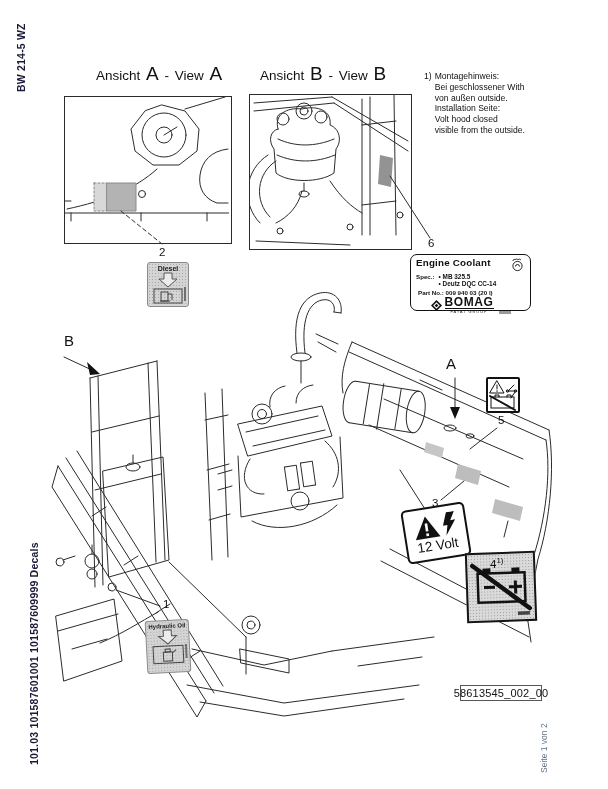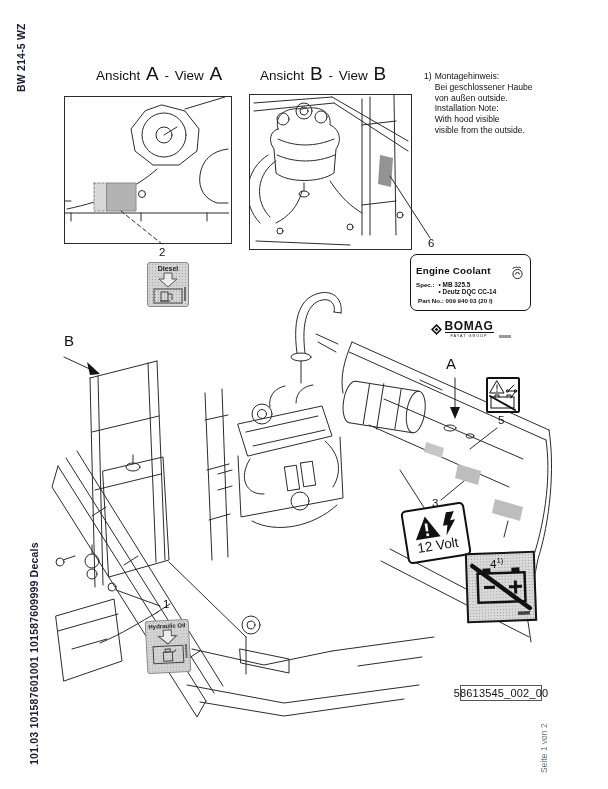--- a/index.html
+++ b/index.html
@@ -20,28 +20,28 @@
 
   .viewbox{position:absolute;border:1.2px solid #2b2b2b;background:#fff;z-index:2;}
 
   
   .note{position:absolute;left:424px;top:71px;display:flex;gap:3px;
         font-size:8.6px;line-height:10.8px;}
   .note-lines div{white-space:nowrap;}
 
   
   .coolant{position:absolute;left:410px;top:254px;width:121px;height:57px;box-sizing:border-box;
-           border:1.3px solid #111;border-radius:7px;background:#fff;padding:10px 5px 2px 5px;z-index:4;}
+           border:1.3px solid #111;border-radius:7px;background:#fff;padding:2px 5px 2px 5px;z-index:4;}
   .cool-head{display:flex;justify-content:space-between;align-items:flex-start;}
   .cool-title{font-size:9.8px;font-weight:bold;letter-spacing:0.2px;}
   .cool-row{display:flex;gap:4px;margin-top:1px;}
   .cool-label{font-size:6.2px;font-weight:bold;}
   .cool-specs{font-size:6.4px;font-weight:bold;line-height:7.2px;}
   .cool-part{font-size:6.2px;font-weight:bold;margin-top:2px;margin-left:2px;}
-  .cool-brand{display:flex;align-items:center;justify-content:center;gap:3px;margin-top:16px;}
+  .cool-brand{display:flex;align-items:center;justify-content:center;gap:3px;margin-top:0;}
   .brand-col{display:flex;flex-direction:column;align-items:center;}
   .brand-name{font-size:12px;font-weight:800;letter-spacing:0.6px;border-bottom:1px solid #111;line-height:12px;}
   .brand-sub{font-size:3.8px;letter-spacing:1px;margin-top:0.5px;}
   .brand-codebar{width:12px;height:3px;background:#9a9a9a;align-self:flex-end;margin-left:2px;}
 
   
   .gdecal{position:absolute;box-sizing:border-box;border:1px solid #8a8a8a;border-radius:3px;
           background-color:#d4d4d4;
           background-image:radial-gradient(circle,#a9a9a9 0.7px,transparent 0.9px);
           background-size:3px 3px;z-index:4;
@@ -249,24 +249,24 @@
       <polygon points="450,407 460,407 455,419" fill="#111" stroke="none"></polygon>
       <path d="M64,357 L94,371"></path>
       <polygon points="100,374 87,362 90,375" fill="#111" stroke="none"></polygon>
     </g>
   </svg>
 
   <div class="note">
     <span class="note-marker">1)</span>
     <div class="note-lines">
       <div>Montagehinweis:</div>
-      <div>Bei geschlossener Haube</div>
+      <div>Bei geschlossener With</div>
       <div>von außen outside.</div>
-      <div>Installation Note:</div>
-      <div>With hood visible</div>
+      <div>Installation Seite:</div>
+      <div>Volt hood closed</div>
       <div>visible from the outside.</div>
     </div>
   </div>
 
   <div class="coolant">
     <div class="cool-head">
       <span class="cool-title">Engine Coolant</span>
       <svg width="15" height="15" viewBox="0 0 15 15">
         <path d="M3,4 C3,2.6 4,2 5,2.8 C6,1.8 7,1.8 8,2.8 C9,1.8 10,2.2 11,3" fill="none" stroke="#111" stroke-width="0.9"></path>
         <circle cx="7.5" cy="9" r="4.6" fill="none" stroke="#111" stroke-width="0.9"></circle>

